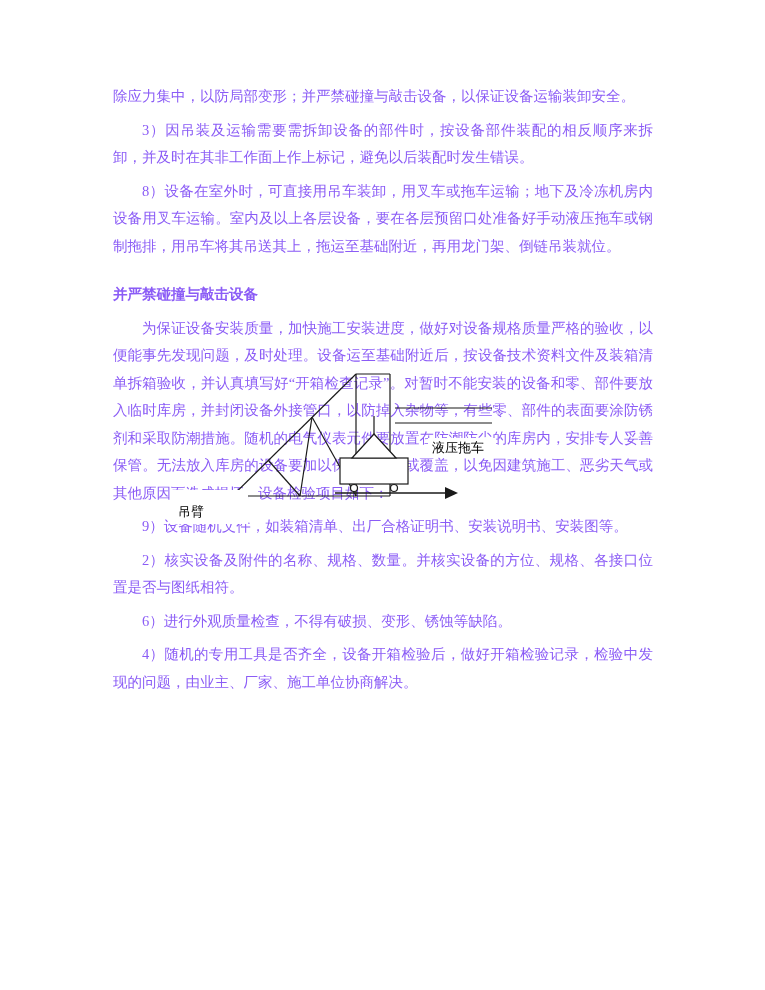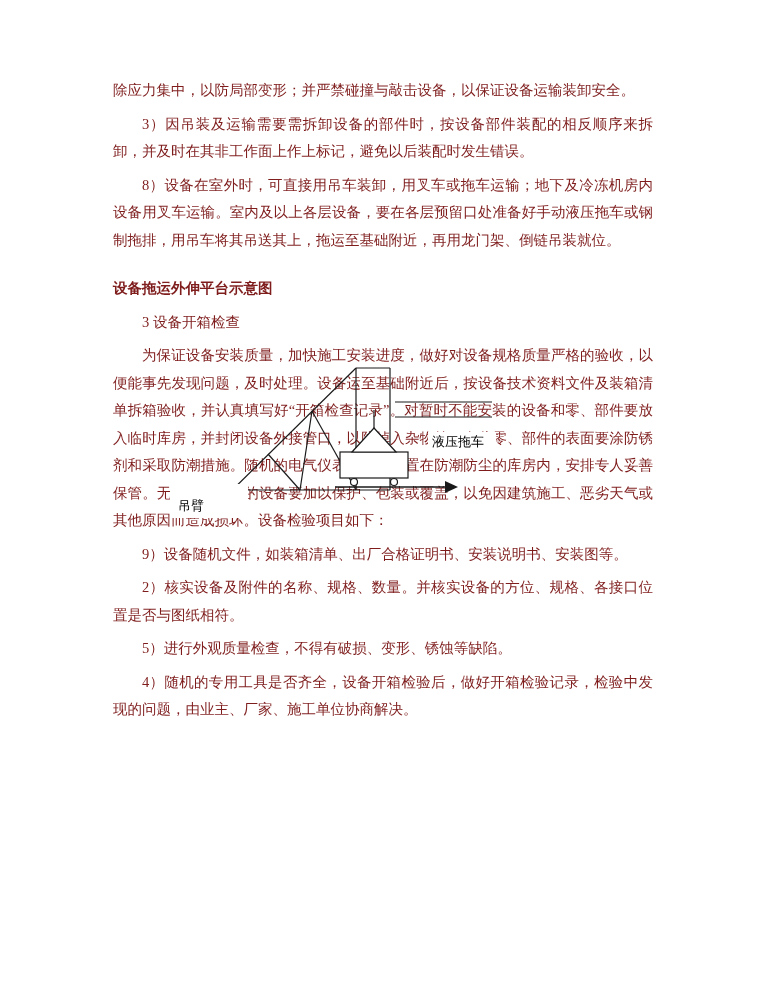--- a/index.html
+++ b/index.html
@@ -1,23 +1,23 @@
 <!DOCTYPE html>
 <html><head>
 <meta charset="utf-8">
 <style>
   * { margin: 0; padding: 0; box-sizing: border-box; }
   html, body { background: #ffffff; }
   .page {
     position: relative;
     width: 765px;
     height: 916px;
-    margin: 0 auto;
+    margin: 6px auto;
     background: #ffffff;
-    color: #7f1d1d;
+    color: #8b5cf6;
     font-family: "Liberation Serif", "DejaVu Serif", serif;
     overflow: hidden;
   }
   .content {
     position: absolute;
     left: 113px;
     top: 77px;
     width: 540px;
   }
   .para {
@@ -50,26 +50,25 @@
 </style>
 </head>
 <body>
 
 <div class="page">
 
   <div class="content">
     <p class="para">除应力集中，以防局部变形；并严禁碰撞与敲击设备，以保证设备运输装卸安全。</p>
     <p class="para indent">3）因吊装及运输需要需拆卸设备的部件时，按设备部件装配的相反顺序来拆卸，并及时在其非工作面上作上标记，避免以后装配时发生错误。</p>
     <p class="para indent">8）设备在室外时，可直接用吊车装卸，用叉车或拖车运输；地下及冷冻机房内设备用叉车运输。室内及以上各层设备，要在各层预留口处准备好手动液压拖车或钢制拖排，用吊车将其吊送其上，拖运至基础附近，再用龙门架、倒链吊装就位。</p>
-    <p class="caption">设备拖运外伸平台示意图</p>
-    <p class="para indent">3 设备开箱检查</p>
+    <p class="caption">并严禁碰撞与敲击设备</p>
     <p class="para indent">为保证设备安装质量，加快施工安装进度，做好对设备规格质量严格的验收，以便能事先发现问题，及时处理。设备运至基础附近后，按设备技术资料文件及装箱清单拆箱验收，并认真填写好“开箱检查记录”。对暂时不能安装的设备和零、部件要放入临时库房，并封闭设备外接管口，以防掉入杂物等，有些零、部件的表面要涂防锈剂和采取防潮措施。随机的电气仪表元件要放置在防潮防尘的库房内，安排专人妥善保管。无法放入库房的设备要加以保护、包装或覆盖，以免因建筑施工、恶劣天气或其他原因而造成损坏。设备检验项目如下：</p>
     <p class="para indent">9）设备随机文件，如装箱清单、出厂合格证明书、安装说明书、安装图等。</p>
     <p class="para indent">2）核实设备及附件的名称、规格、数量。并核实设备的方位、规格、各接口位置是否与图纸相符。</p>
-    <p class="para indent">5）进行外观质量检查，不得有破损、变形、锈蚀等缺陷。</p>
+    <p class="para indent">6）进行外观质量检查，不得有破损、变形、锈蚀等缺陷。</p>
     <p class="para indent">4）随机的专用工具是否齐全，设备开箱检验后，做好开箱检验记录，检验中发现的问题，由业主、厂家、施工单位协商解决。</p>
   </div>
 
   <svg class="diagram" viewBox="0 0 345 170" xmlns="http://www.w3.org/2000/svg">
 
     <g stroke="#1a1a1a" stroke-width="1.2" fill="none">
       <path d="M48 156 L196 10"></path>
       <path d="M196 10 L230 10"></path>
       <path d="M230 10 L230 132"></path>
       <path d="M72 132 L230 132"></path>

